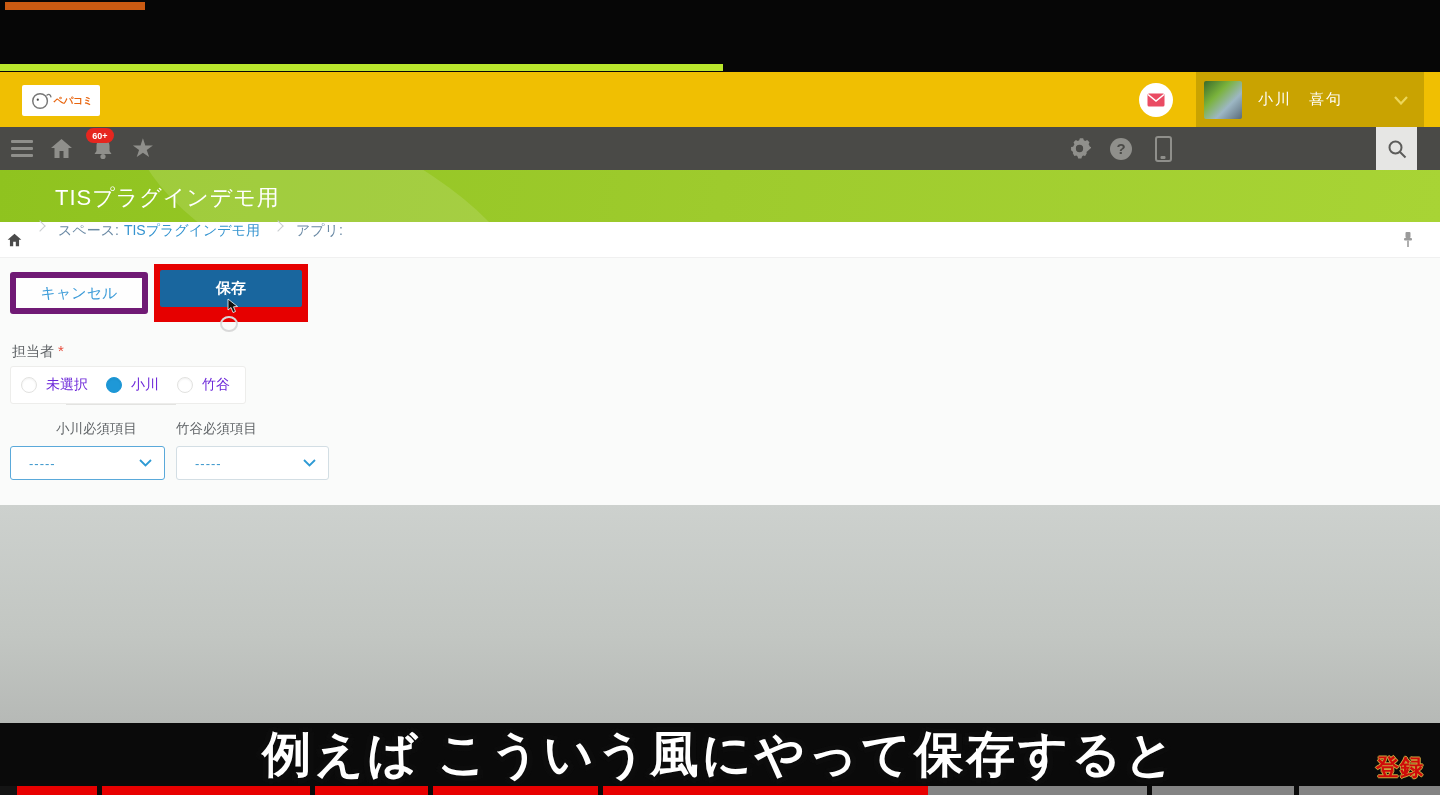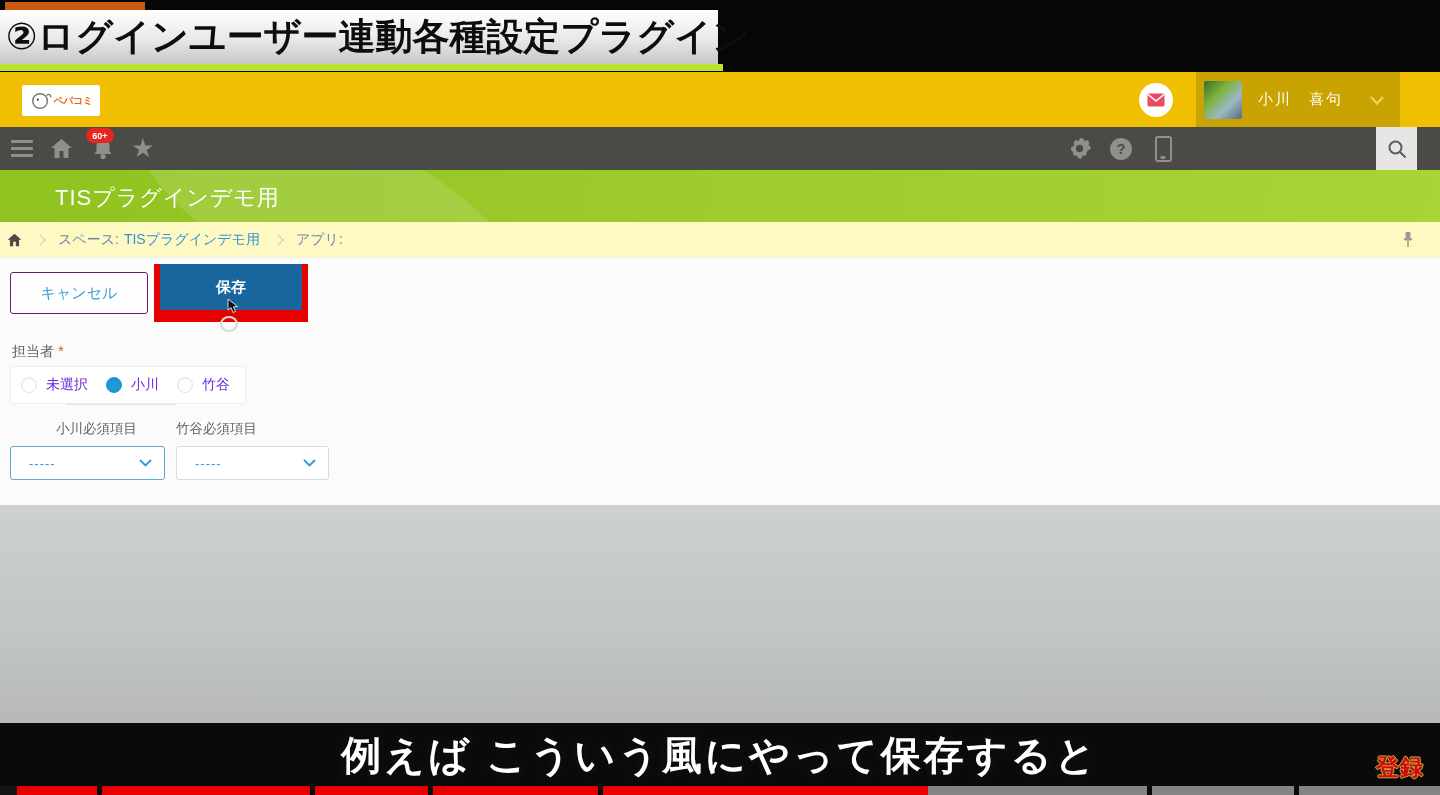--- a/index.html
+++ b/index.html
@@ -17,21 +17,21 @@
   .green-underline { position:absolute; left:0; top:64px; width:723px; height:7px; background:#b9e62c; }
 
   
   .app-header { position:absolute; left:0; top:72px; width:1440px; height:55px; background:#f0bf02; }
   .logo-box { position:absolute; left:22px; top:13px; width:78px; height:31px; background:#fff; border-radius:2px;
     display:flex; align-items:center; justify-content:center; gap:2px; }
   .logo-doodle { width:22px; height:22px; }
   .logo-text { color:#e8650f; font-weight:800; font-size:10px; letter-spacing:-0.5px; }
   .mail-circle { position:absolute; left:1139px; top:11px; width:34px; height:34px; background:#fff; border-radius:50%;
     display:flex; align-items:center; justify-content:center; }
-  .user-area { position:absolute; left:1196px; top:0; width:204px; height:55px; background:#c9a301;
+  .user-area { position:absolute; left:1196px; top:0; width:228px; height:55px; background:#c9a301;
     display:flex; align-items:center; }
   .avatar { width:38px; height:38px; margin-left:8px; border-radius:2px;
     background:linear-gradient(135deg,#3a6b2a 0%,#7ab33c 35%,#9db7c4 65%,#5a6b78 100%); }
   .user-name { color:#fff; font-size:15px; margin-left:16px; letter-spacing:2px; }
   .user-chevron { position:absolute; right:16px; top:24px; }
 
   
   .toolbar { position:absolute; left:0; top:127px; width:1440px; height:43px; background:#4a4a47; }
   .tb-icon { position:absolute; top:0; height:43px; display:flex; align-items:center; justify-content:center; }
   .hamburger { left:8px; width:28px; flex-direction:column; gap:4px; }
@@ -51,35 +51,35 @@
     display:flex; align-items:center; justify-content:center; cursor:pointer; }
 
   
   .space-cover { position:absolute; left:0; top:170px; width:1440px; height:52px;
     background:linear-gradient(100deg,#8fc31f 0%,#9ecb2d 50%,#a8d435 100%); overflow:hidden; }
   .space-cover::before { content:""; position:absolute; left:120px; top:-40px; width:420px; height:160px;
     background:rgba(255,255,255,0.12); transform:rotate(25deg); border-radius:50%; }
   .space-title { position:absolute; left:55px; top:13px; color:#fff; font-size:22px; letter-spacing:1px; }
 
   
-  .breadcrumb { position:absolute; left:0; top:222px; width:1440px; height:36px; background:#fef9c3;
-    border-bottom:1px solid #f0f0f0; display:flex; align-items:center; font-size:14px; }
+  .breadcrumb { position:absolute; left:0; top:222px; width:1440px; height:36px; background:#ffffff;
+    border-bottom:1px solid #f0f0f0; display:flex; font-size:14px; }
   .bc-home { margin-left:7px; display:flex; align-items:center; }
   .bc-sep { width:8px; height:8px; border-top:1px solid #c9cdd0; border-right:1px solid #c9cdd0;
     transform:rotate(45deg); margin:0 14px; }
   .bc-prefix { color:#6b8aa5; }
   .bc-link { color:#3594d0; text-decoration:none; margin-left:5px; }
   .pin-icon { position:absolute; right:26px; top:9px; }
 
   
   .content { position:absolute; left:0; top:258px; width:1440px; height:247px; background:#fafbfa; }
   .btn-cancel { position:absolute; left:10px; top:14px; width:138px; height:42px; background:#fefefe;
-    border:1px solid #701a75; border-radius:3px; color:#3b9bd8; font-size:15px; font-family:inherit; cursor:pointer; }
+    border:6px solid #701a75; border-radius:3px; color:#3b9bd8; font-size:15px; font-family:inherit; cursor:pointer; }
   .save-annotation { position:absolute; left:154px; top:6px; width:154px; height:58px; background:#e60000; }
-  .btn-save { position:absolute; left:6px; top:0; width:142px; height:46px; background:#19669e; border:none;
+  .btn-save { position:absolute; left:6px; top:6px; width:142px; height:37px; background:#19669e; border:none;
     border-radius:2px; color:#fff; font-size:15px; font-weight:700; font-family:inherit; cursor:pointer; }
   .cursor-glyph { position:absolute; left:72px; top:34px; z-index:3; }
   .click-ripple { position:absolute; left:66px; top:52px; width:18px; height:16px; border:2px solid #d9d9d9;
     border-radius:50%; background:transparent; }
 
   .field-label { position:absolute; font-size:14px; color:#5f6366; }
   .req-mark { color:#e74c3c; margin-left:4px; font-size:15px; }
   .lbl-assignee { left:12px; top:84px; }
   .radio-box { position:absolute; left:10px; top:108px; width:236px; height:38px; background:#fff;
     border:1px solid #ededeb; border-radius:3px; display:flex; align-items:center; padding:0 10px; gap:18px; }
@@ -96,21 +96,21 @@
     display:flex; align-items:center; justify-content:space-between; padding:0 12px 0 18px; cursor:pointer; }
   .select-1 { left:10px; width:155px; border:1px solid #5aa9da; }
   .select-2 { left:176px; width:153px; border:1px solid #d3dee4; }
   .select-value { color:#3a96cc; font-size:13px; letter-spacing:1px; }
 
   
   .gray-area { position:absolute; left:0; top:505px; width:1440px; height:218px;
     background:linear-gradient(180deg,#cdd1ce 0%,#c2c6c2 60%,#b6b9b6 100%); }
   .bottom-black { position:absolute; left:0; top:723px; width:1440px; height:72px; background:#0a0a0a; }
   .caption { position:absolute; left:0; top:723px; width:1440px; height:64px; display:flex;
-    align-items:center; justify-content:center; color:#fff; font-size:40px; font-weight:900; letter-spacing:3px;
+    align-items:center; justify-content:center; color:#fff; font-size:49px; font-weight:900; letter-spacing:3px;
     white-space:nowrap; z-index:2;
     text-shadow:-6px 0 0 #0c0c0c, 6px 0 0 #0c0c0c, 0 -5px 0 #0c0c0c, 0 6px 0 #0c0c0c,
       -4px -4px 0 #0c0c0c, 4px -4px 0 #0c0c0c, -4px 4px 0 #0c0c0c, 4px 4px 0 #0c0c0c,
       -6px 3px 0 #0c0c0c, 6px 3px 0 #0c0c0c; }
   .subscribe { position:absolute; right:16px; top:752px; color:#cf0a0a; font-size:23px; font-weight:800;
     letter-spacing:1px; z-index:3;
     text-shadow:-1px 0 0 #caa53d, 1px 0 0 #caa53d, 0 -1px 0 #caa53d, 0 1px 0 #caa53d; }
 
   .progress-bar { position:absolute; left:0; bottom:0; width:1440px; height:9px; background:#141414; z-index:4; }
   .progress-bar .played { position:absolute; top:0; height:9px; background:#e80000; }
@@ -119,23 +119,20 @@
 
   svg { display:block; }
 </style>
 </head>
 <body>
 
 <div id="frame">
 
   <div class="top-strip">
     <div class="orange-bar"></div>
-    <div class="title-banner">
-      <span>②ログインユーザー連動各種設定プラグイン</span>
-    </div>
     <div class="green-underline"></div>
   </div>
 
   <div class="app-header">
     <div class="logo-box">
       <svg class="logo-doodle" viewBox="0 0 24 24">
         <circle cx="11" cy="12" r="8" fill="none" stroke="#777" stroke-width="1.6"></circle>
         <circle cx="8.5" cy="10.5" r="1.2" fill="#444"></circle>
         <path d="M18 6 Q22 3 23 8" fill="none" stroke="#777" stroke-width="1.4"></path>
       </svg>

